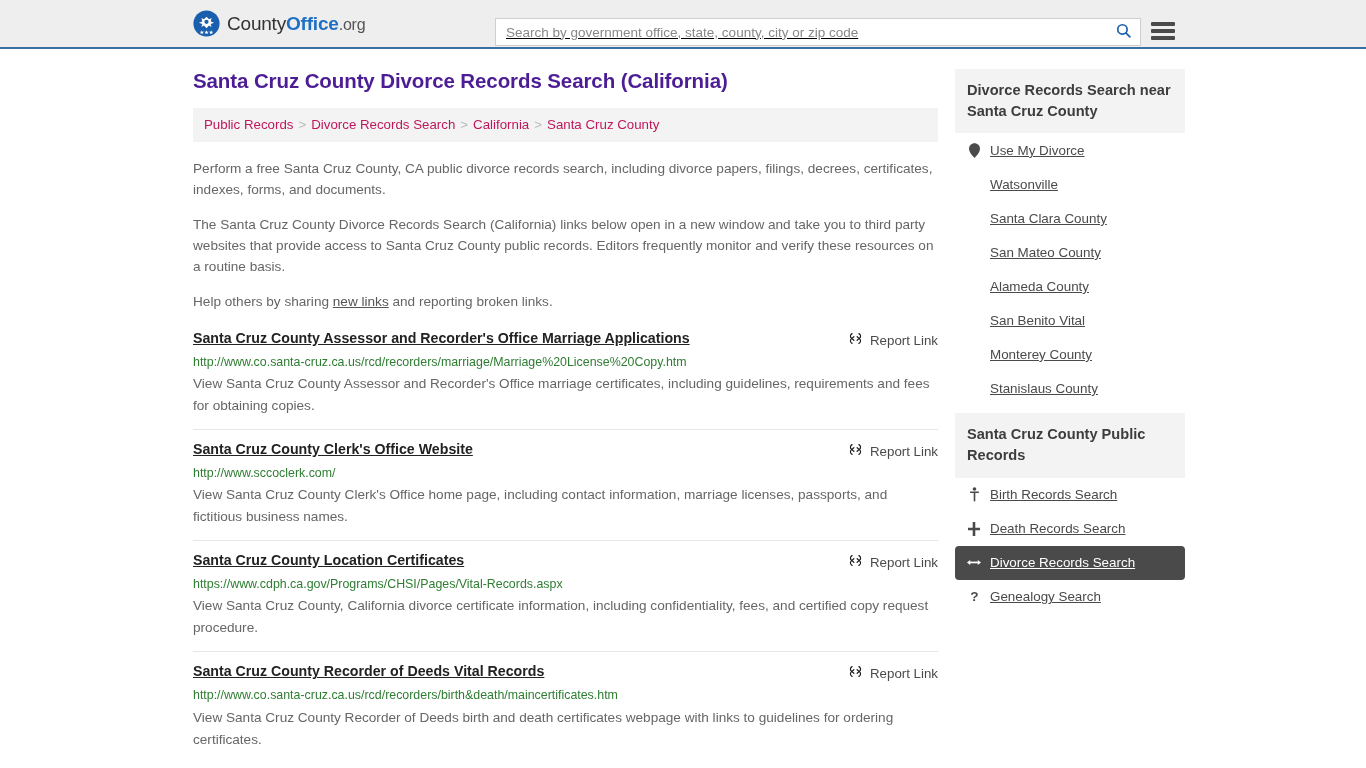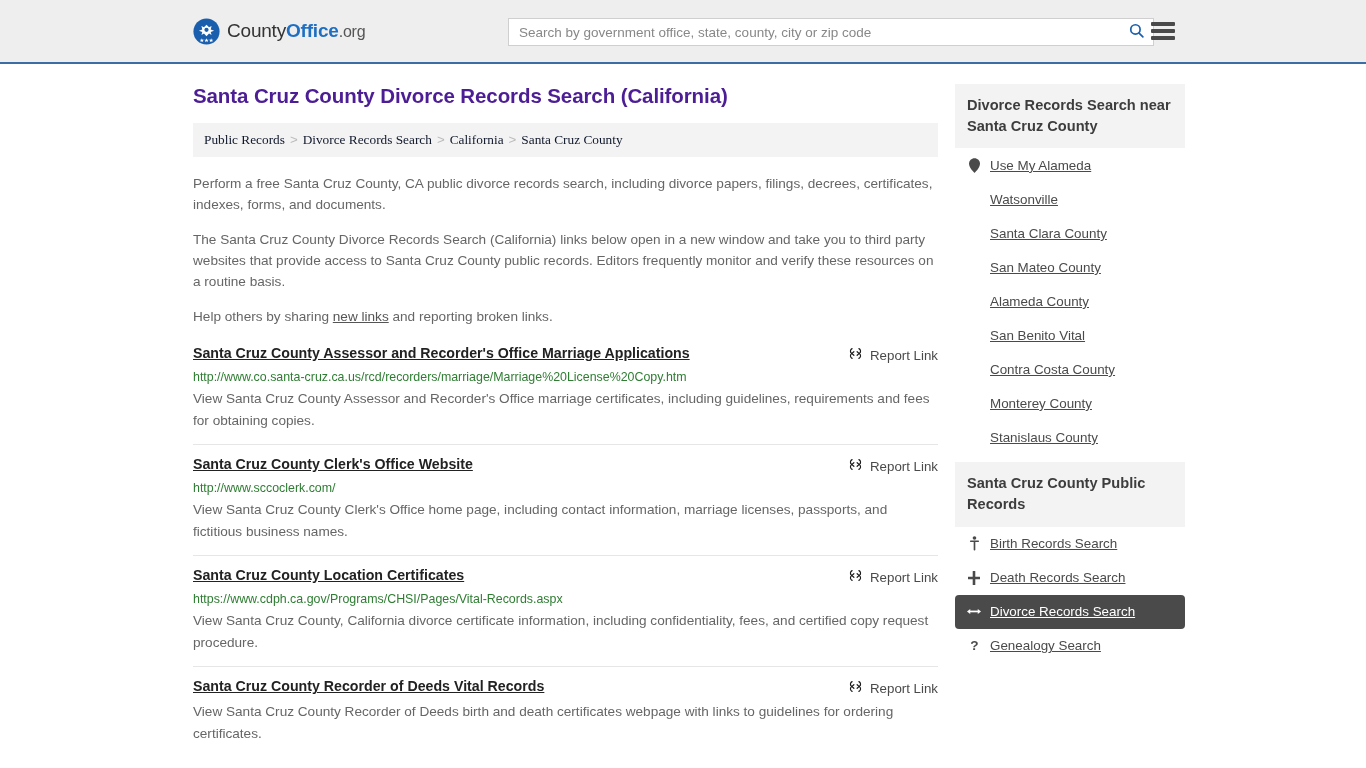--- a/index.html
+++ b/index.html
@@ -9,21 +9,21 @@
     width: 1366px; height: 768px;
     overflow: hidden;
     background: #ffffff;
     font-family: "Liberation Sans", sans-serif;
     -webkit-font-smoothing: antialiased;
   }
 
   
   .site-header {
     width: 100%;
-    height: 64px;
+    height: 49px;
     background: #eeeeee;
     border-bottom: 2px solid #3b6ea5;
     display: flex;
     align-items: center;
     position: relative;
   }
   .brand {
     display: flex;
     align-items: center;
     margin-left: 193px;
@@ -41,28 +41,29 @@
     white-space: nowrap;
     color: #333333;
     font-family: "Liberation Sans", sans-serif;
   }
   .brand-text .b-county { color: #333333; }
   .brand-text .b-office { color: #1e6fc4; font-weight: bold; }
   .brand-text .b-org    { color: #555555; font-size: 16px; }
 
   .search-wrap {
     position: absolute;
-    left: 508px;
+    left: 495px;
     top: 18px;
     width: 646px;
     height: 28px;
     display: flex;
     align-items: center;
     background: #ffffff;
     border: 1px solid #cfcfcf;
+    text-decoration: underline;
   }
   .search-input {
     flex: 1 1 auto;
     border: 0;
     outline: none;
     height: 100%;
     padding: 0 8px 0 10px;
     font-size: 13.5px;
     color: #555555;
     font-family: "Liberation Sans", sans-serif;
@@ -123,24 +124,23 @@
   .breadcrumb {
     background: #f3f3f3;
     padding: 9px 11px;
     font-size: 13.3px;
     color: #777777;
     line-height: 1.2;
     margin-bottom: 16px;
     white-space: nowrap;
   }
   .breadcrumb a {
-    color: #0f172a;
+    color: #be185d;
     text-decoration: none;
     cursor: pointer;
-    font-family: Liberation Serif, serif;
   }
   .breadcrumb .sep { color: #bbbbbb; margin: 0 5px; }
 
   .intro p {
     font-size: 13.6px;
     line-height: 1.55;
     color: #666666;
     margin: 0 0 14px 0;
   }
   .intro a.inline-link {
@@ -361,62 +361,59 @@
               <svg width="15" height="15" viewBox="0 0 24 24" fill="none" stroke="#1a1a1a" stroke-width="1.9" stroke-linecap="round">
                 <path d="M6.5 4.2 C3.6 5.6 3 9.4 5.4 11.4 L9.4 14.8"></path>
                 <path d="M17.5 19.8 C20.4 18.4 21 14.6 18.6 12.6 L14.6 9.2"></path>
                 <path d="M17.5 4.2 C20.4 5.6 21 9.4 18.6 11.4 L14.6 14.8"></path>
                 <path d="M6.5 19.8 C3.6 18.4 3 14.6 5.4 12.6 L9.4 9.2"></path>
               </svg>
             </span>
             <span class="rl-text">Report Link</span>
           </div>
         </div>
+        <div class="result-url">http://www.co.santa-cruz.ca.us/rcd/recorders/birth&amp;death/maincertificates.htm</div>
         <div class="result-desc">View Santa Cruz County Recorder of Deeds birth and death certificates webpage with links to guidelines for ordering certificates.</div>
       </article>
 
     </section>
   </main>
 
   <aside class="side-col">
 
     <div class="panel">
       <div class="panel-header">Divorce Records Search near Santa Cruz County</div>
       <ul class="panel-list">
         <li>
           <span class="item-icon">
             <svg width="11" height="15" viewBox="0 0 24 32">
                 <path d="M12 0C5.4 0 0 5.4 0 12c0 9 12 20 12 20s12-11 12-20C24 5.4 18.6 0 12 0z" fill="#4a4a4a"></path>
               </svg>
           </span>
-          <span class="item-label">Use My Alameda</span>
+          <span class="item-label">Use My Divorce</span>
         </li>
         <li>
           <span class="item-icon spacer"></span>
           <span class="item-label">Watsonville</span>
         </li>
         <li>
           <span class="item-icon spacer"></span>
           <span class="item-label">Santa Clara County</span>
         </li>
         <li>
           <span class="item-icon spacer"></span>
           <span class="item-label">San Mateo County</span>
         </li>
         <li>
           <span class="item-icon spacer"></span>
           <span class="item-label">Alameda County</span>
         </li>
         <li>
           <span class="item-icon spacer"></span>
           <span class="item-label">San Benito Vital</span>
-        </li>
-        <li>
-          <span class="item-icon spacer"></span>
-          <span class="item-label">Contra Costa County</span>
         </li>
         <li>
           <span class="item-icon spacer"></span>
           <span class="item-label">Monterey County</span>
         </li>
         <li>
           <span class="item-icon spacer"></span>
           <span class="item-label">Stanislaus County</span>
         </li>
       </ul>

